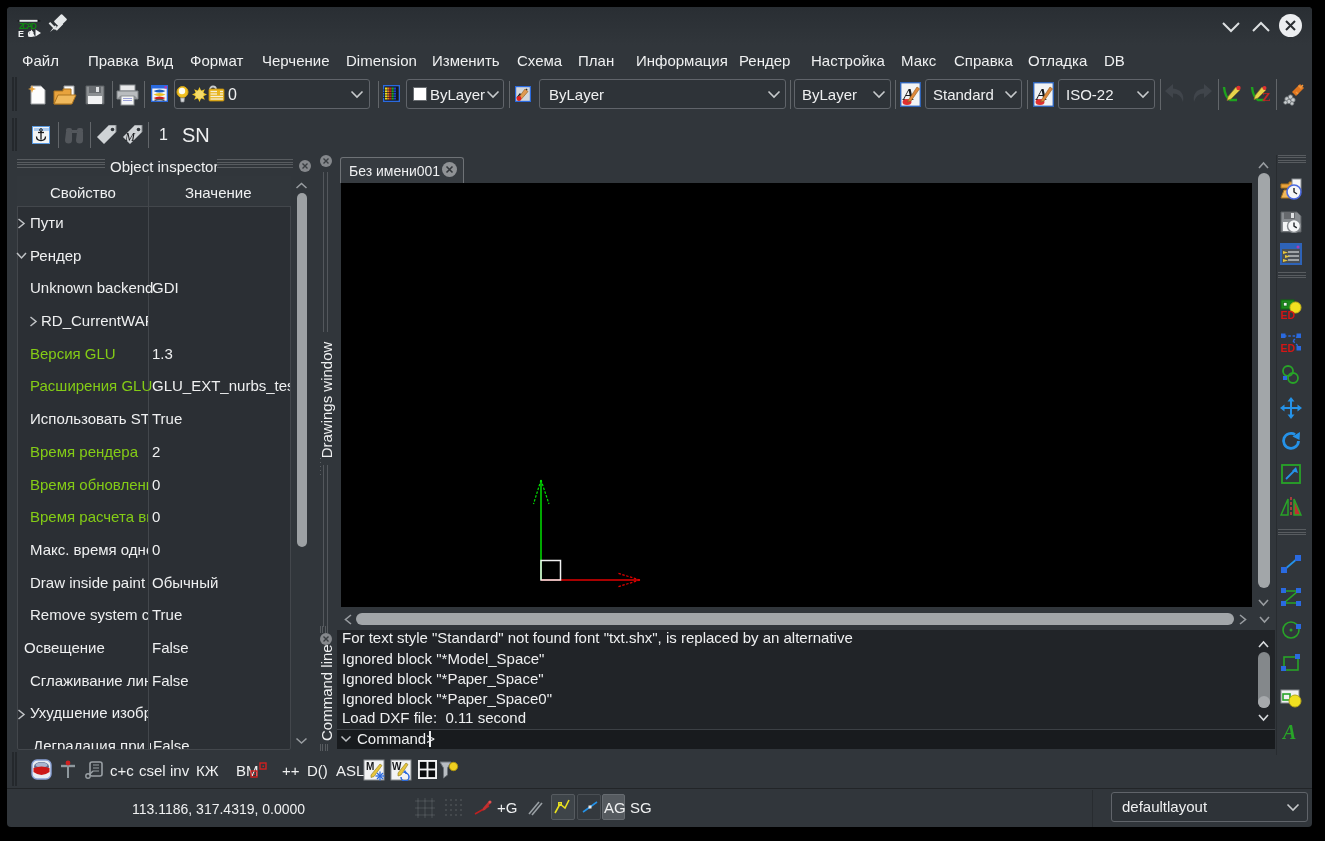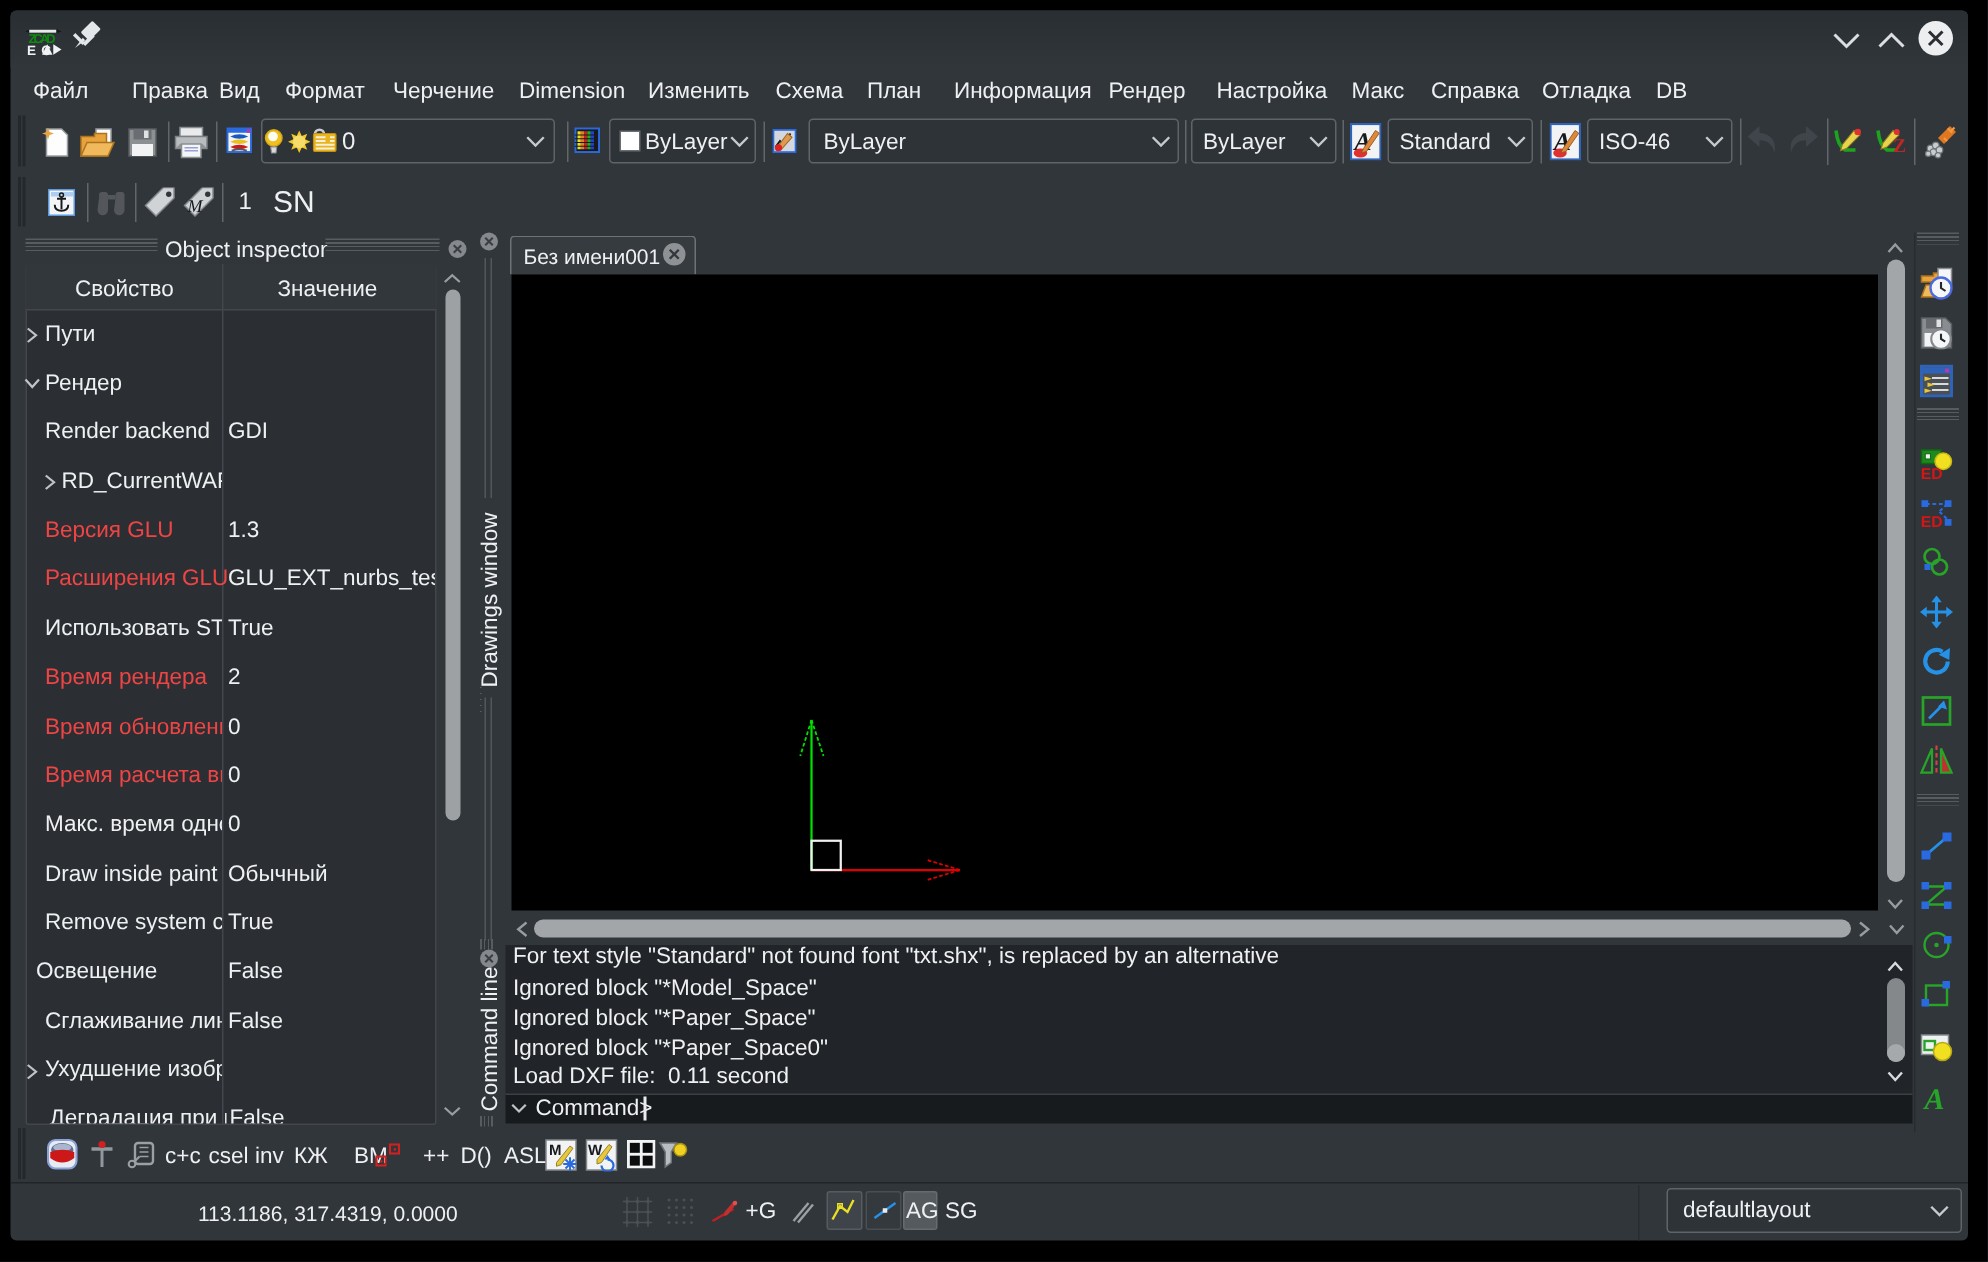--- a/index.html
+++ b/index.html
@@ -1,19 +1,19 @@
 <!DOCTYPE html>
 <html><head><meta charset="utf-8">
 <style>
 *{margin:0;padding:0;box-sizing:border-box}
 html,body{width:1325px;height:841px;background:#000;font-family:"Liberation Sans",sans-serif;overflow:hidden}
 #root{position:absolute;top:0;left:0;width:1325px;height:841px}
 .a{position:absolute}
 .txt{position:absolute;white-space:nowrap;color:#eff0f1;font-size:15px;line-height:18px}
-.gtxt{color:#ef4444}
+.gtxt{color:#84cc16}
 .sep1{position:absolute;width:1px;background:#62666a}
 .chev{position:absolute}
 .combo{position:absolute;border:1px solid #60646a;border-radius:3px;background:#2e3338;height:30px;top:79px}
 .ci{position:absolute;border-radius:50%;background:#85888c}
 .lines{background:repeating-linear-gradient(to bottom,#585c60 0 1px,rgba(0,0,0,0) 1px 2.5px)}
 .vlines{background:repeating-linear-gradient(to right,#585c60 0 1px,rgba(0,0,0,0) 1px 2.5px)}
 </style></head>
 <body>
 <div id="root">
 
@@ -199,21 +199,21 @@
 <div class="sep1" style="left:1027px;top:80px;height:29px"></div>
 
 <svg class="a" style="left:1033px;top:82px" width="21" height="25" viewBox="0 0 21 25">
   <rect x="0.7" y="0.7" width="19.6" height="23.6" fill="#f2f3f4" stroke="#2e63b8" stroke-width="1.4"></rect>
   <text x="3" y="18" font-size="17" font-weight="bold" font-family="Liberation Serif" fill="#17191c" font-style="italic">A</text>
   <ellipse cx="7" cy="20" rx="4.5" ry="3" fill="#e03030"></ellipse>
   <path d="M9 17 L17 5 l2.5 1.8 L11 19 l-3.5 1 z" fill="#e0883a" stroke="#8a5a20" stroke-width=".6"></path>
 </svg>
 
 <div class="combo" style="left:1058px;width:97px"></div>
-<div class="txt" style="left:1066px;top:86px">ISO-46</div>
+<div class="txt" style="left:1066px;top:86px">ISO-22</div>
 <svg class="chev" style="left:1136px;top:90px" width="14" height="9">
       <polyline points="1.5,1.5 7,7 12.5,1.5" fill="none" stroke="#c7cacc" stroke-width="1.6"></polyline>
     </svg>
 <div class="sep1" style="left:1160px;top:79px;height:31px"></div>
 
 <svg class="a" style="left:1163px;top:82px" width="24" height="24" viewBox="0 0 24 24">
   <path d="M10 2 L2 9 L10 16 L10 11.5 Q18 11.5 20 20 Q22 8 10 6.5 Z" fill="#40454b"></path>
 </svg>
 <svg class="a" style="left:1190px;top:82px" width="24" height="24" viewBox="0 0 24 24">
   <path d="M14 2 L22 9 L14 16 L14 11.5 Q6 11.5 4 20 Q2 8 14 6.5 Z" fill="#40454b"></path>
@@ -302,21 +302,21 @@
 <div class="txt" style="left:185px;top:184px">Значение</div>
 <div id="tablerows">
 <svg class="chev" style="left:17px;top:217px" width="9" height="13">
         <polyline points="1.5,2 7,6.5 1.5,11" fill="none" stroke="#c0c3c6" stroke-width="1.5"></polyline>
       </svg>
 <div class="txt" style="left:30px;top:214px">Пути</div>
 <svg class="chev" style="left:15px;top:251px" width="13" height="9">
         <polyline points="2,2 6.5,7 11,2" fill="none" stroke="#c0c3c6" stroke-width="1.5"></polyline>
       </svg>
 <div class="txt" style="left:30px;top:247px">Рендер</div>
-<div class="txt" style="left:30px;top:279px">Render backend</div>
+<div class="txt" style="left:30px;top:279px">Unknown backend</div>
       <div class="txt" style="left:152px;top:279px">GDI</div>
 <svg class="chev" style="left:29px;top:315px" width="9" height="13">
         <polyline points="1.5,2 7,6.5 1.5,11" fill="none" stroke="#c0c3c6" stroke-width="1.5"></polyline>
       </svg>
 <div class="txt" style="left:41px;top:312px;width:107px;overflow:hidden">RD_CurrentWAPa</div>
 <div class="txt gtxt" style="left:30px;top:345px">Версия GLU</div>
       <div class="txt" style="left:152px;top:345px">1.3</div>
 <div class="txt gtxt" style="left:30px;top:377px">Расширения GLU</div>
       <div class="txt" style="left:152px;top:377px;width:138px;overflow:hidden">GLU_EXT_nurbs_tessell</div>
 <div class="txt" style="left:30px;top:410px;width:118px;overflow:hidden">Использовать STEN</div>

